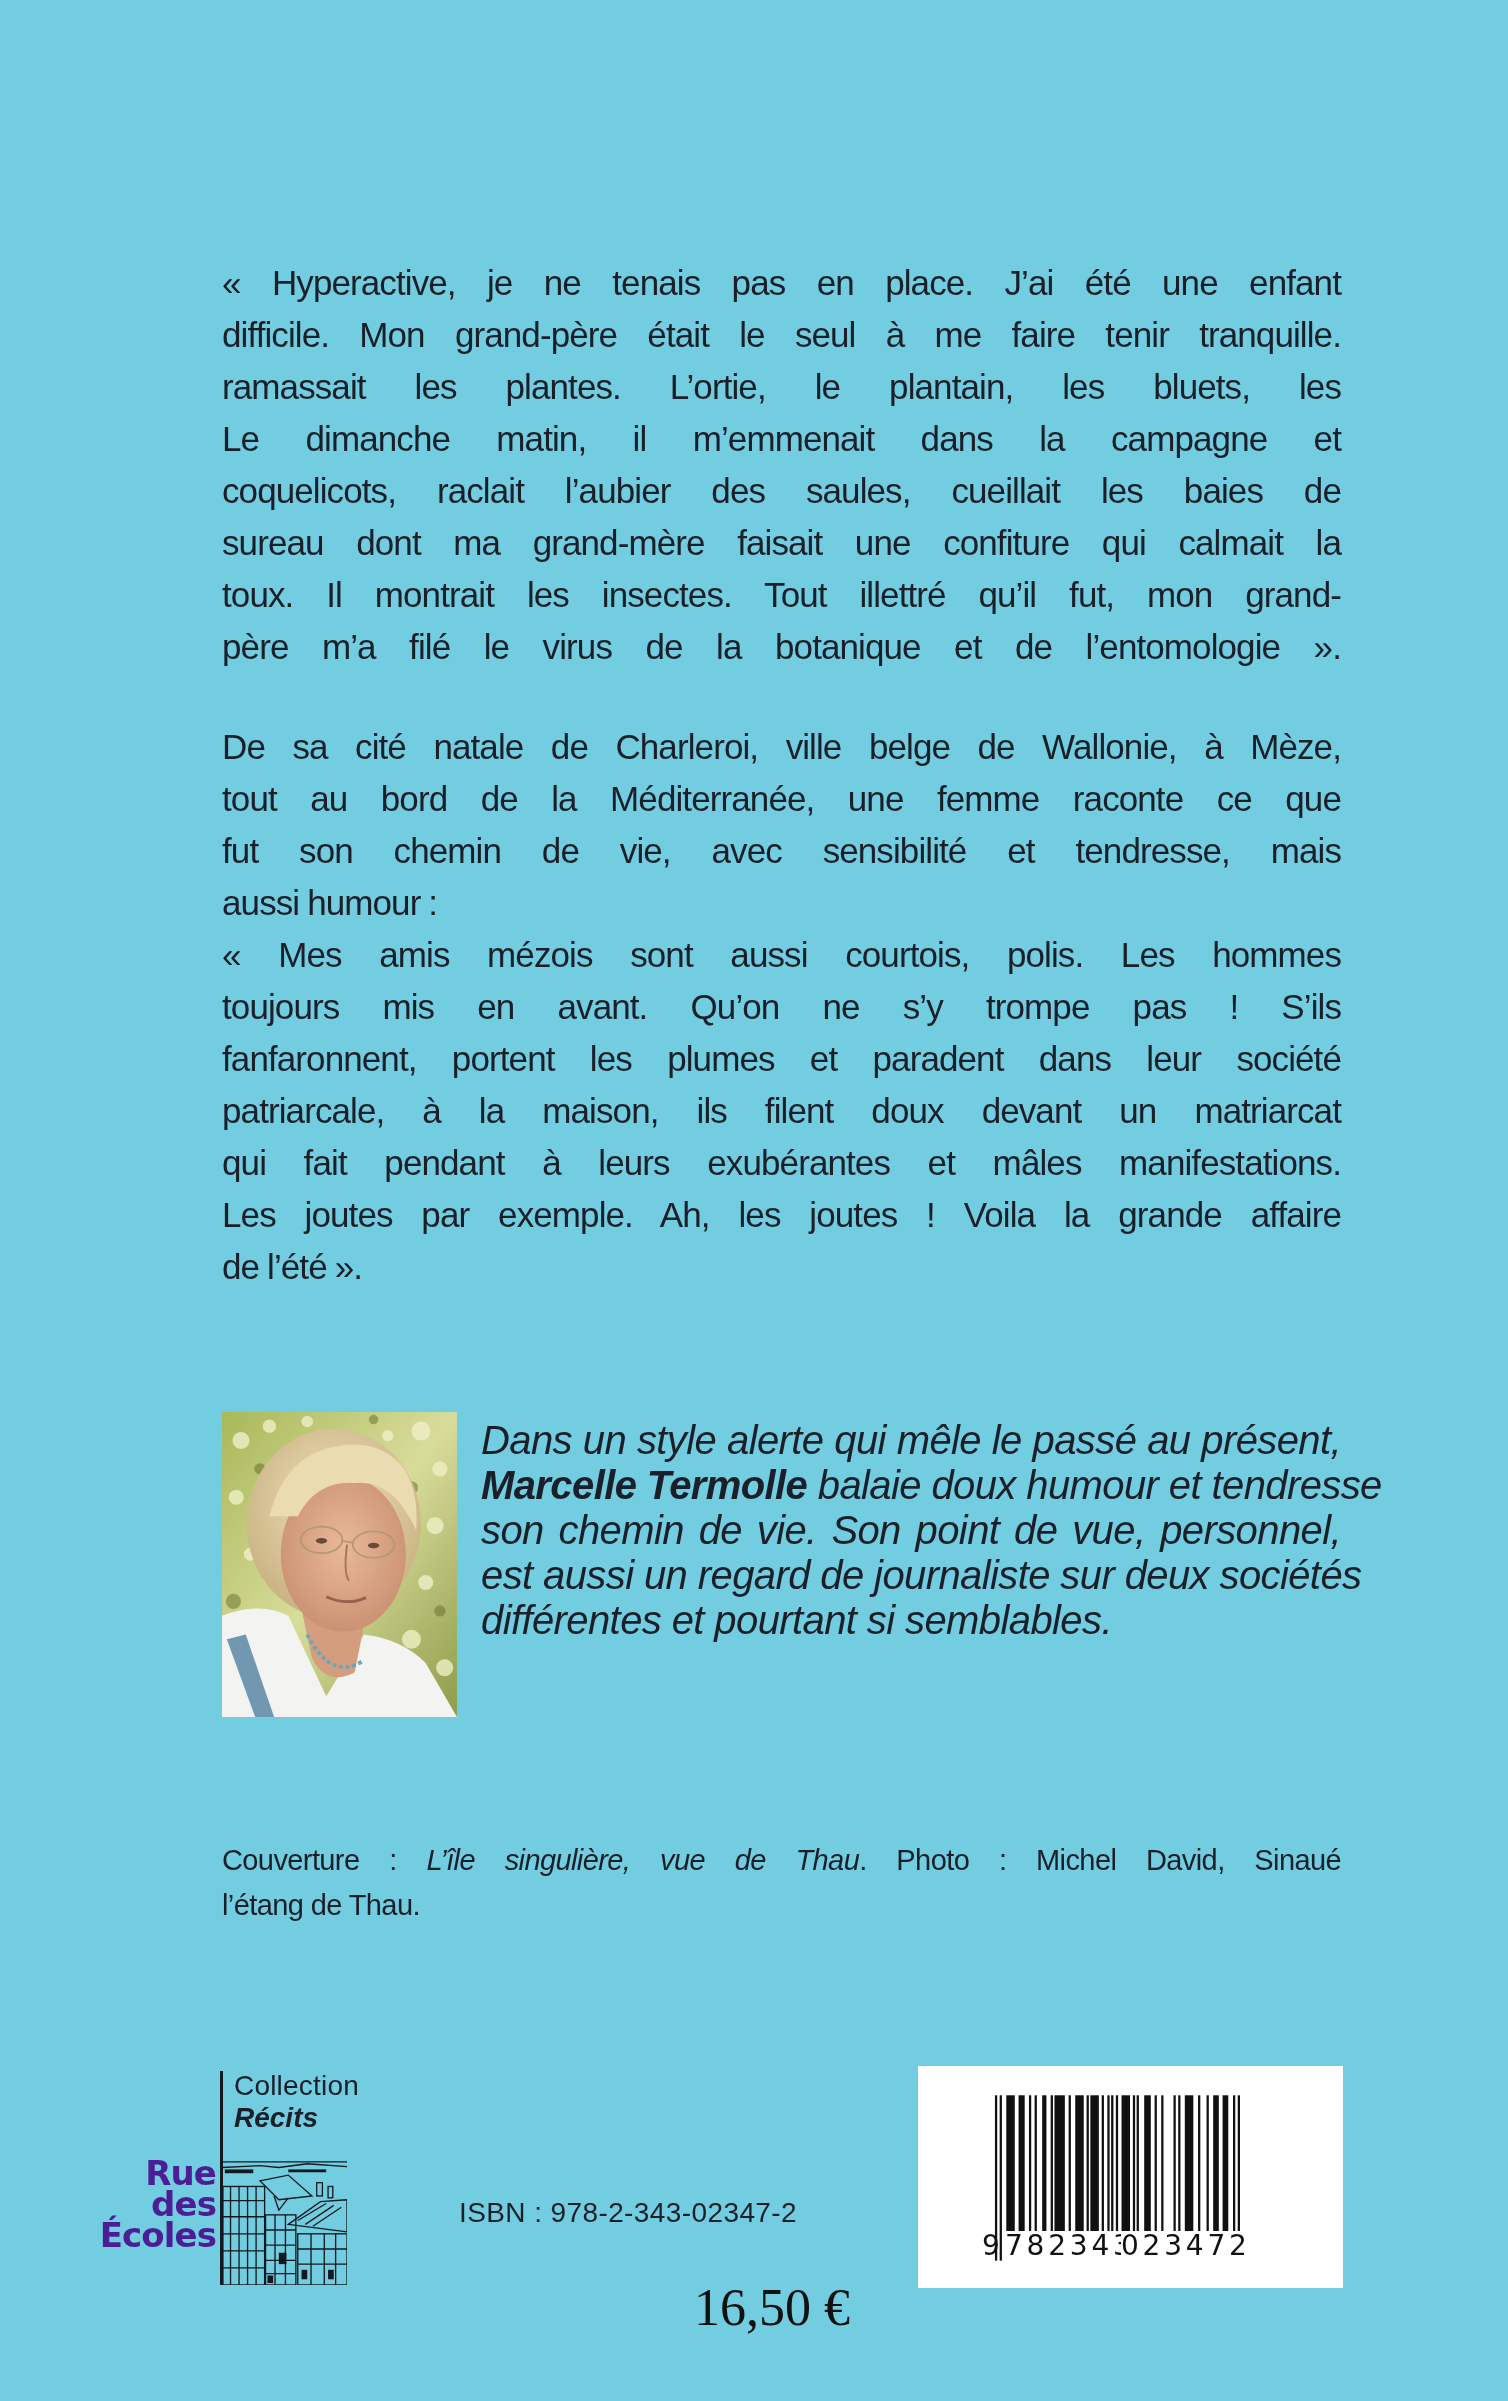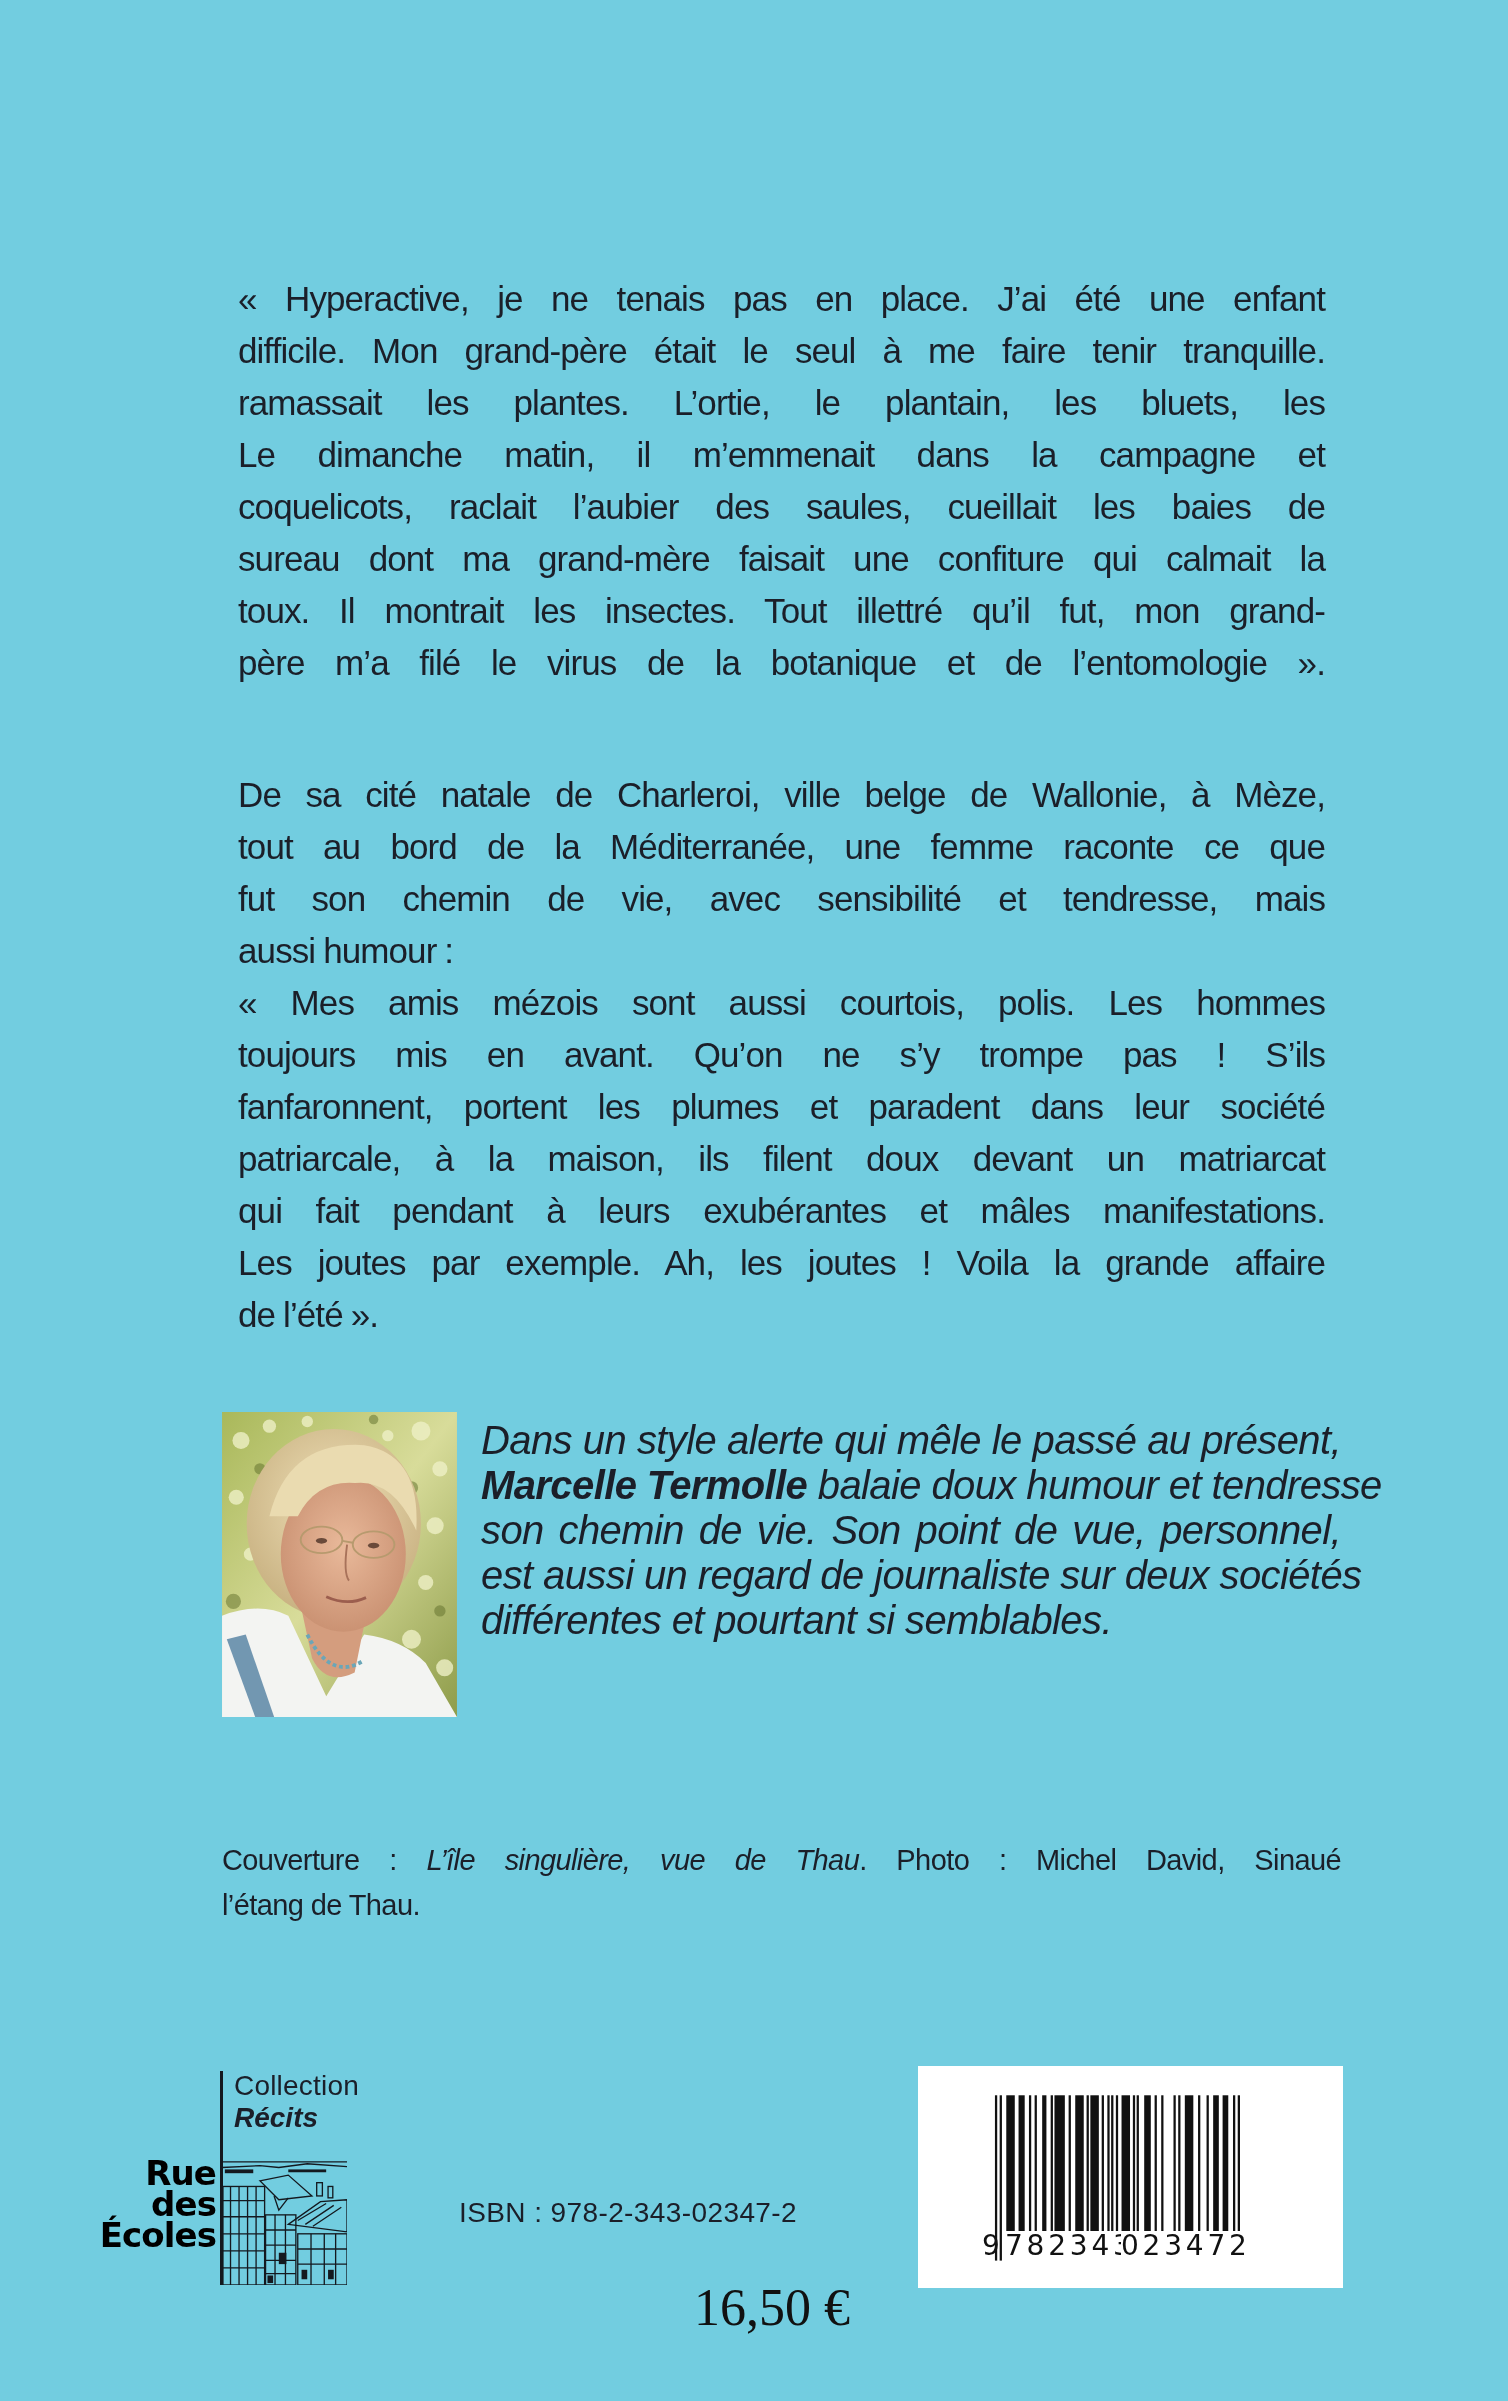--- a/index.html
+++ b/index.html
@@ -27,21 +27,21 @@
       left: 222px;
       top: 257px;
       width: 1119px;
       font-size: 35px;
       line-height: 52px;
       letter-spacing: -0.9px;
       word-spacing: -0.9px;
       text-align: justify;
     }
     .blurb p {
-      margin: 16px;
+      margin: 0;
     }
     .blurb .line {
       display: block;
       text-align: justify;
       text-align-last: justify;
       white-space: nowrap;
       height: 52px;
     }
     .blurb .line.last {
       text-align-last: left;
@@ -115,21 +115,21 @@
     .logo-wordmark {
       position: absolute;
       right: 144px;   
       top: 95px;
       text-align: right;
       font-family: "DejaVu Sans", sans-serif;
       font-weight: bold;
       font-size: 34px;
       line-height: 31px;
       letter-spacing: -0.9px;
-      color: #000000;
+      color: #4c1d95;
     }
     .logo-wordmark span { display: block; }
     .logo-divider {
       position: absolute;
       left: 163px;  
       top: 7.6px;
       width: 2.8px;
       height: 214px;
       background: #14191f;
     }

